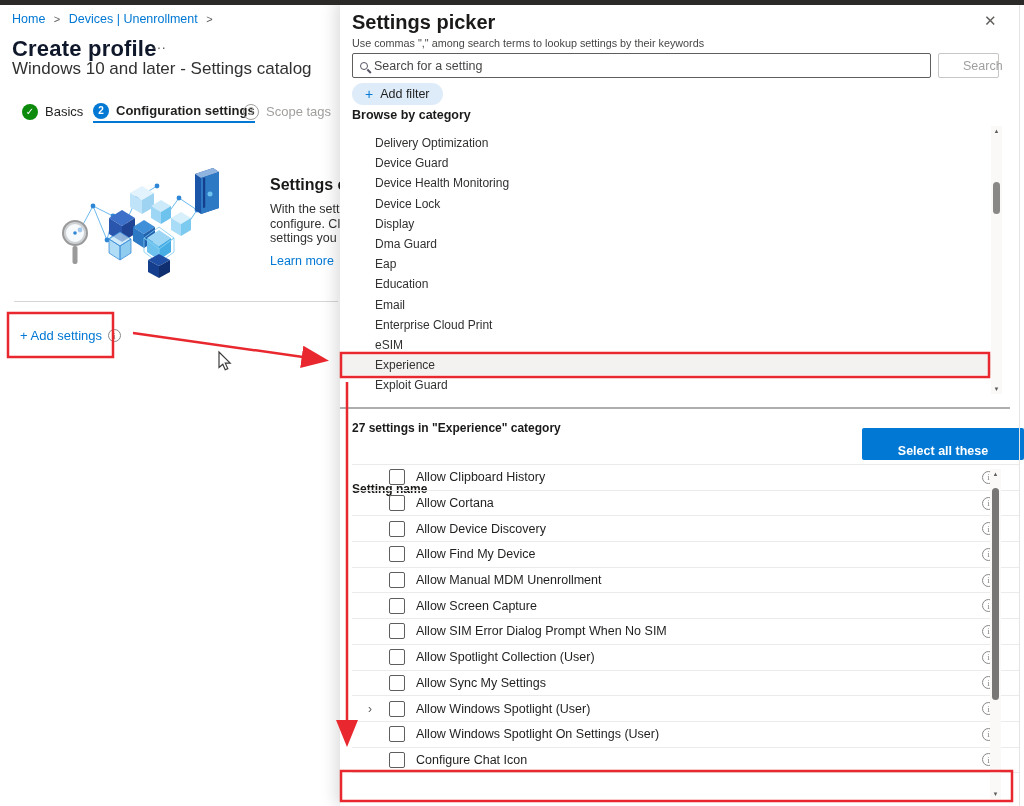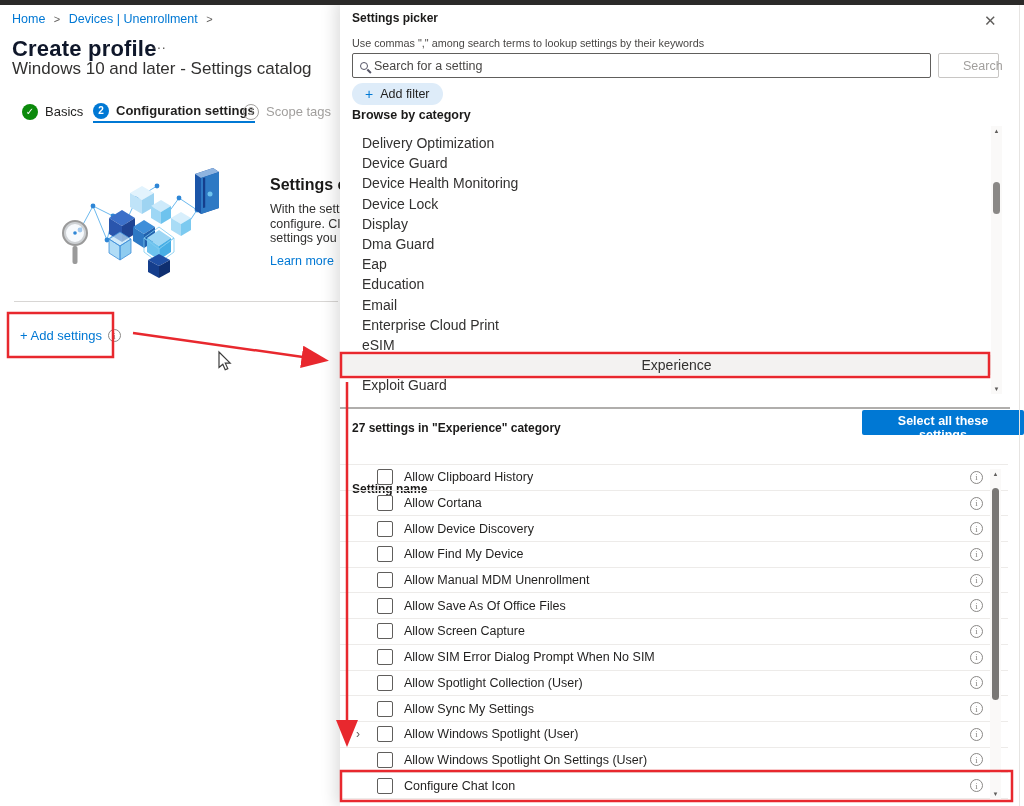--- a/index.html
+++ b/index.html
@@ -34,59 +34,59 @@
   .card-text .learn { display:block; margin-top:8px; font-size:12.5px; color:#0078d4; cursor:pointer; }
 
   .divider-left { position:absolute; left:14px; top:301px; width:324px; height:1px; background:#d8d6d4; }
 
   .add-settings { position:absolute; left:20px; top:328px; font-size:13px; color:#0078d4; cursor:pointer; display:flex; align-items:center; gap:6px; }
   .info-badge { width:13px; height:13px; border:1px solid #8a8886; border-radius:50%; color:#8a8886; font-size:9px; display:inline-flex; align-items:center; justify-content:center; font-style:normal; }
   .info-badge::before { content:"i"; font-family:"Liberation Serif", serif; }
 
   
   .panel { position:absolute; left:340px; top:0; width:684px; height:806px; background:#fff; box-shadow:-5px 0 14px rgba(0,0,0,.13); z-index:10; }
-  .panel-title { position:absolute; left:12px; top:11px; font-size:12px; font-weight:bold; color:#1b1a19; }
+  .panel-title { position:absolute; left:12px; top:11px; font-size:20px; font-weight:bold; color:#1b1a19; }
   .panel-close { position:absolute; left:644px; top:12px; font-size:15px; color:#605e5c; cursor:pointer; }
   .panel-sub { position:absolute; left:12px; top:37px; font-size:10.8px; color:#484644; }
 
   .search-box { position:absolute; left:12px; top:53px; width:579px; height:25px; border:1px solid #605e5c; border-radius:2px; background:#fff; display:flex; align-items:center; padding:0 7px; gap:6px; }
   .search-glyph { width:8px; height:8px; border:1.4px solid #556; border-radius:50%; position:relative; flex:0 0 auto; }
   .search-glyph::after { content:""; position:absolute; width:1.6px; height:4.5px; background:#556; left:7px; top:6.5px; transform:rotate(-45deg); }
   .search-box input { border:none; outline:none; flex:1; font-size:12.5px; font-family:inherit; color:#323130; background:transparent; }
   .search-box input::placeholder { color:#484644; }
   .search-btn { position:absolute; left:598px; top:53px; width:61px; height:25px; background:#fff; border:1px solid #c8c6c4; border-radius:2px; font-size:12.5px; color:#a19f9d; font-family:inherit;padding-left:24px; }
 
   .add-filter { position:absolute; left:12px; top:83px; height:22px; padding:0 13px; border-radius:11px; background:#deecf9; display:inline-flex; align-items:center; gap:7px; font-size:12.5px; color:#201f1e; cursor:pointer; }
   .add-filter .plus { color:#0078d4; font-size:14px; }
 
   .browse-heading { position:absolute; left:12px; top:108px; font-size:12.5px; font-weight:bold; color:#1b1a19; }
 
   .cat-list { position:absolute; left:1px; top:122px; width:650px; }
   .cat-clip { height:11px; overflow:hidden; }
   .cat-clip span { display:block; margin-top:-11px; padding-left:21px; font-size:12.5px; color:#323130; }
-  .cat-row { height:20.2px; line-height:20.2px; padding-left:21px; font-size:14px; color:#323130; cursor:pointer; white-space:nowrap; }
-  .cat-row.selected { background:#f3f2f1;text-align:center; }
+  .cat-row { height:20.2px; line-height:20.2px; padding-left:34px; font-size:12px; color:#323130; cursor:pointer; white-space:nowrap; }
+  .cat-row.selected { background:#f3f2f1; }
 
   .vscroll { position:absolute; width:11px; background:#faf9f8; }
   .vscroll .arr { position:absolute; left:0; width:11px; height:10px; font-size:6px; color:#605e5c; text-align:center; line-height:10px; }
   .vscroll .thumb { position:absolute; left:2px; width:7px; border-radius:4px; background:#8a8886; }
   .cat-scroll { left:651px; top:126px; height:268px; }
   .cat-scroll .thumb { top:56px; height:32px; }
   .cat-scroll .arr.down { bottom:0; }
   .set-scroll { left:650px; top:469px; height:330px; }
   .set-scroll .thumb { top:19px; height:212px; background:#797775; }
   .set-scroll .arr.down { bottom:0; }
 
   .divider-mid { position:absolute; left:0; top:407px; width:670px; height:2px; background:#b0aeac; }
 
   .results-line { position:absolute; left:12px; top:421px; font-size:12px; font-weight:bold; color:#1b1a19; }
-  .select-all-btn { position:absolute; left:522px; top:410px; height:25px; padding:4px 14px; background:#0078d4; color:#fff; border:none; border-radius:2px; font-size:12.5px; font-weight:bold; font-family:inherit; cursor:pointer; }
+  .select-all-btn { position:absolute; left:522px; top:428px; height:25px; padding:16px 14px; background:#0078d4; color:#fff; border:none; border-radius:2px; font-size:12.5px; font-weight:bold; font-family:inherit; cursor:pointer; }
   .col-header { position:absolute; left:12px; top:446px; font-size:12px; font-weight:bold; color:#1b1a19;margin-top:36px; }
 
-  .set-list { position:absolute; left:0; top:464px; width:668px; border-top:1px solid #edebe9; }
+  .set-list { position:absolute; left:12px; top:464px; width:668px; border-top:1px solid #edebe9; }
   .set-row { position:relative; height:25.7px; border-bottom:1px solid #edebe9; display:flex; align-items:center; }
   .set-row .chev { position:absolute; left:16px; color:#605e5c; font-size:12px; }
   .set-row .cbx { position:absolute; left:37px; width:16px; height:16px; border:1px solid #605e5c; border-radius:2px; background:#fff; cursor:pointer; }
   .set-row .lbl { position:absolute; left:64px; font-size:12.5px; color:#201f1e; white-space:nowrap; }
   .set-row .info-badge { position:absolute; left:630px; }
 
   .panel-edge { position:absolute; left:679px; top:0; width:1px; height:806px; background:#e6e4e2; }
 
   
   .annot { position:absolute; left:0; top:0; z-index:60; pointer-events:none; }
@@ -317,26 +317,20 @@
         <span class="info-badge"></span>
       </div>
 
       <div class="set-row">
 
         <span class="cbx"></span>
         <span class="lbl">Allow Manual MDM Unenrollment</span>
         <span class="info-badge"></span>
       </div>
 
-      <div class="set-row">
-
-        <span class="cbx"></span>
-        <span class="lbl">Allow Save As Of Office Files</span>
-        <span class="info-badge"></span>
-      </div>
 
       <div class="set-row">
 
         <span class="cbx"></span>
         <span class="lbl">Allow Screen Capture</span>
         <span class="info-badge"></span>
       </div>
 
       <div class="set-row">
 

